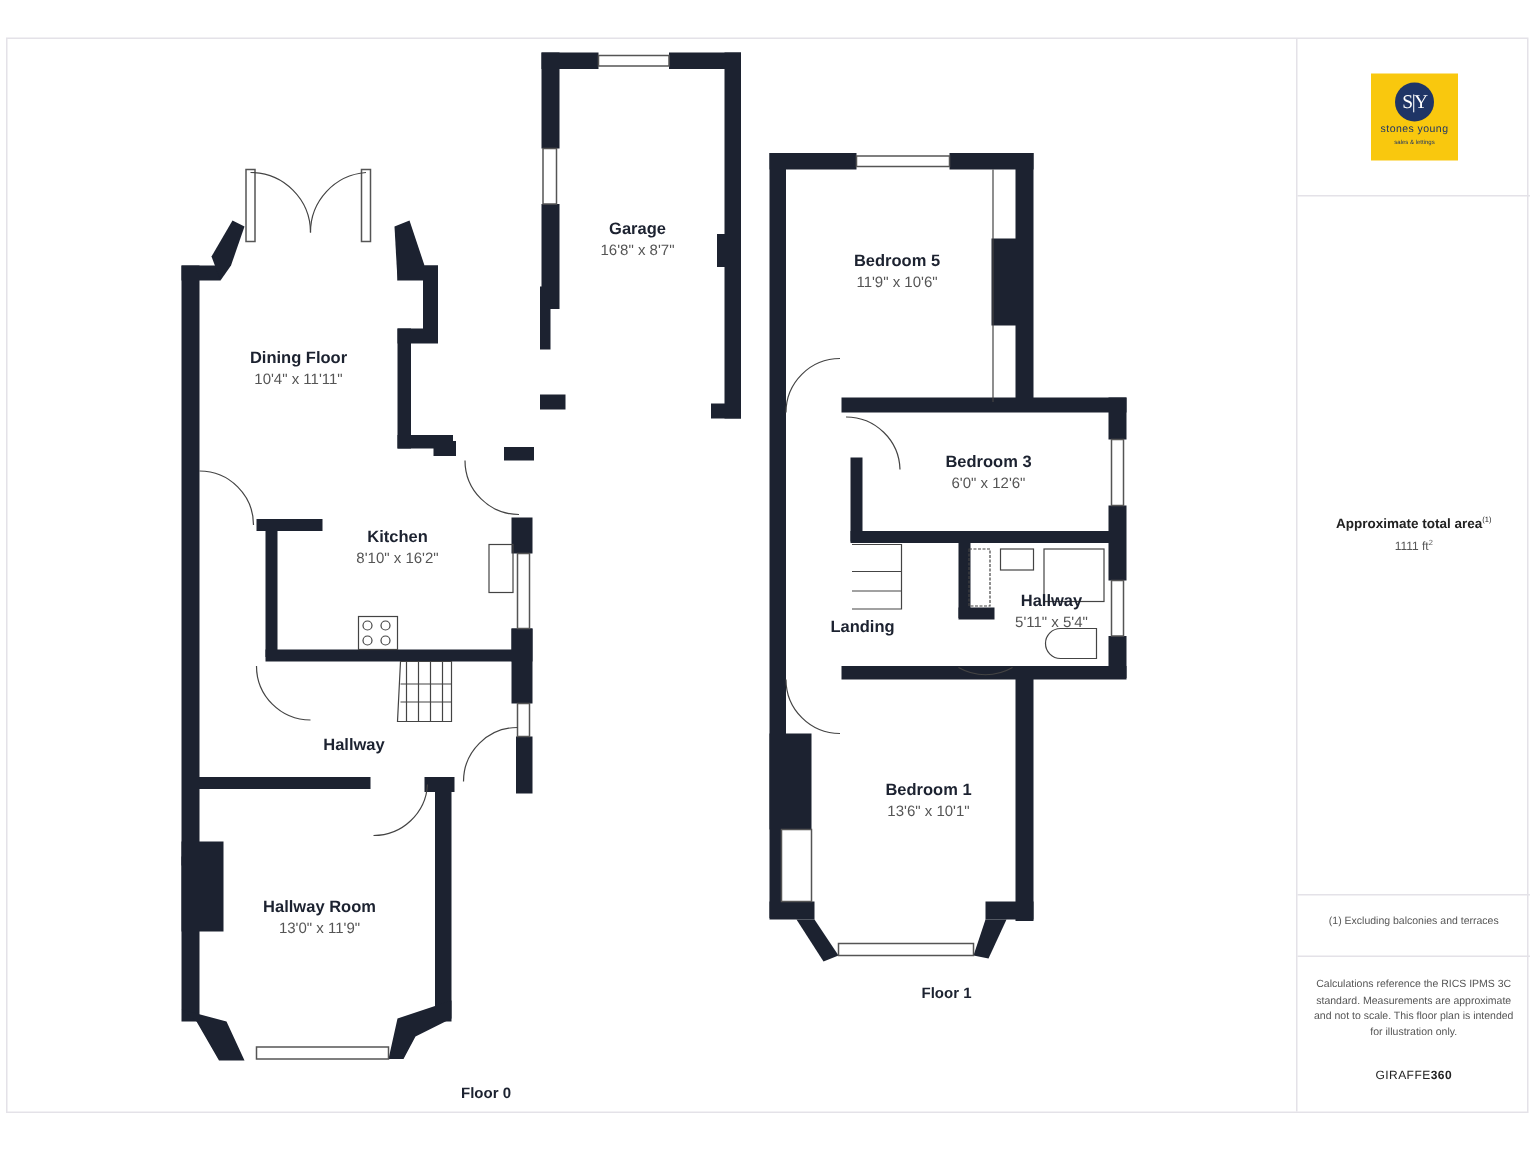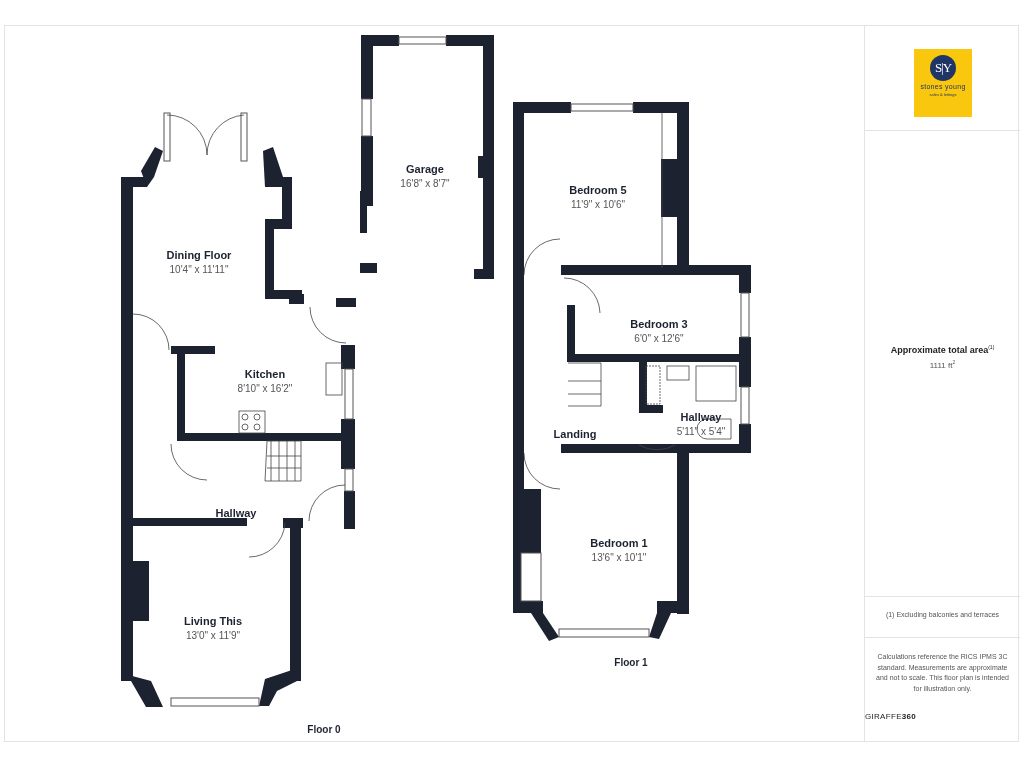--- a/index.html
+++ b/index.html
@@ -2,33 +2,33 @@
 <html><head>
 <meta charset="utf-8">
 <style>
   html,body{margin:0;padding:0;background:#ffffff;}
   body{width:1024px;height:768px;position:relative;overflow:hidden;font-family:"Liberation Sans",sans-serif;color:#1c2230;}
   .frame{position:absolute;left:4px;top:25px;width:1015px;height:717px;border:1px solid #e4e2e8;box-sizing:border-box;}
   .plan{position:absolute;left:0;top:0;width:860px;height:717px;}
   .plan svg{position:absolute;left:0;top:0;}
   .side{position:absolute;left:859px;top:0;width:155px;height:715px;border-left:1px solid #e4e2e8;}
   .side .sec{position:absolute;left:0;width:155px;border-bottom:1px solid #e4e2e8;box-sizing:border-box;}
-  .logo{position:absolute;left:49px;top:23px;width:58px;height:68px;background:#f9c80e;}
+  .logo{position:absolute;left:49px;top:23px;width:58px;height:58px;background:#f9c80e;}
   .logo .circle{position:absolute;left:16px;top:6px;width:26px;height:26px;border-radius:50%;background:#1f3566;color:#fff;font-family:"Liberation Serif",serif;font-size:13px;line-height:26px;text-align:center;letter-spacing:-1px;}
   .logo .name{position:absolute;left:0;top:34px;width:58px;text-align:center;font-size:7px;color:#1f3566;letter-spacing:0.3px;}
   .logo .tag{position:absolute;left:0;top:43px;width:58px;text-align:center;font-size:4px;color:#1f3566;}
   .area-title{position:absolute;left:0;top:318px;width:155px;text-align:center;font-size:9px;font-weight:bold;color:#222;}
   .area-title sup{font-size:5px;font-weight:normal;}
   .area-val{position:absolute;left:0;top:333px;width:155px;text-align:center;font-size:8px;color:#555;}
   .area-val sup{font-size:5px;}
   .note1{position:absolute;left:0;top:585px;width:155px;text-align:center;font-size:7px;color:#555;}
   .note2{position:absolute;left:10px;top:626px;width:135px;text-align:center;font-size:7px;line-height:10.5px;color:#555;}
-  .brand{position:absolute;left:0;top:686px;width:155px;text-align:left;font-size:8px;color:#222;letter-spacing:0.3px;}
+  .brand{position:absolute;left:0;top:686px;width:155px;text-align:center;font-size:8px;color:#222;letter-spacing:0.3px;}
   .brand b{font-weight:bold;}
-  .room-label{position:absolute;text-align:center;transform:translateX(-50%);white-space:nowrap;margin-top:16px;}
+  .room-label{position:absolute;text-align:center;transform:translateX(-50%);white-space:nowrap;}
   .room-label .rn{font-size:11px;font-weight:bold;color:#1c2230;display:block;}
   .room-label .rd{font-size:10px;color:#555;display:block;margin-top:3px;}
   .floor-label{position:absolute;font-size:10px;font-weight:bold;color:#1c2230;transform:translateX(-50%);text-align:right;}
 </style>
 </head>
 <body>
 
 <div class="frame">
   <div class="plan">
     <svg width="860" height="717" viewBox="4 25 860 717">
@@ -146,21 +146,21 @@
       <span class="rd">10'4" x 11'11"</span>
     </div>
     <div class="room-label" style="left:260px;top:326px;">
       <span class="rn">Kitchen</span>
       <span class="rd">8'10" x 16'2"</span>
     </div>
     <div class="room-label" style="left:231px;top:465px;">
       <span class="rn">Hallway</span>
     </div>
     <div class="room-label" style="left:208px;top:573px;">
-      <span class="rn">Living This</span>
+      <span class="rn">Hallway Room</span>
       <span class="rd">13'0" x 11'9"</span>
     </div>
     <div class="floor-label" style="left:302px;top:698px;margin-left:17px;">Floor 0</div>
 
     <div class="room-label" style="left:593px;top:142px;">
       <span class="rn">Bedroom 5</span>
       <span class="rd">11'9" x 10'6"</span>
     </div>
     <div class="room-label" style="left:654px;top:276px;">
       <span class="rn">Bedroom 3</span>

